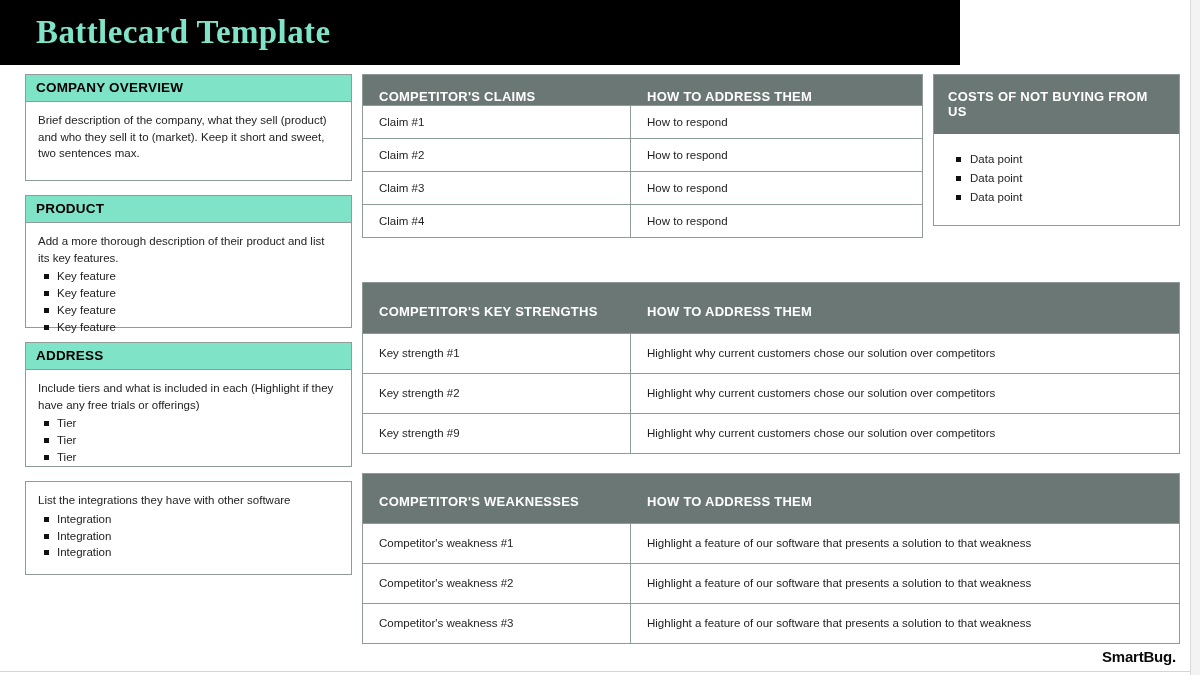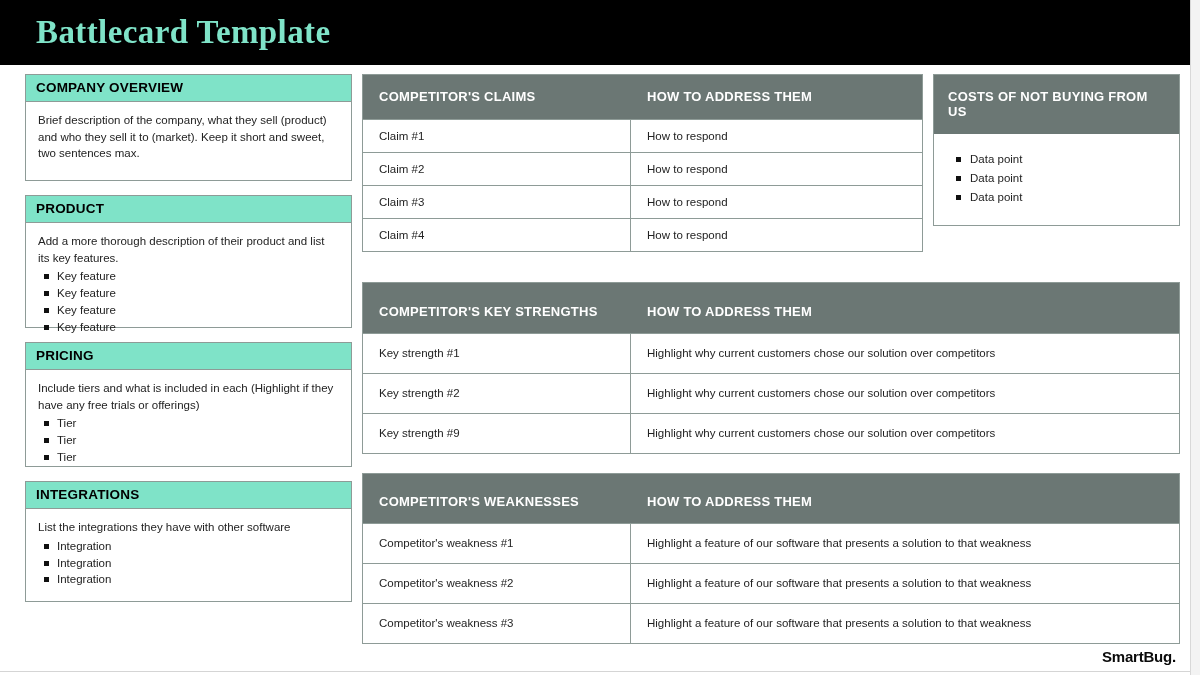--- a/index.html
+++ b/index.html
@@ -29,21 +29,21 @@
     height: 675px;
     background: #f3f3f3;
     border-left: 1px solid #d8d8d8;
   }
 
   
   .banner {
     position: absolute;
     left: 0;
     top: 0;
-    width: 1190px;
+    width: 960px;
     height: 65px;
     background: #000000;
     display: flex;
     align-items: center;
   }
   .banner-title {
     color: #7fe3c8;
     font-family: "Liberation Serif", serif;
     font-weight: bold;
     font-size: 33px;
@@ -149,21 +149,21 @@
     color: #232323;
   }
   .tbl-row .cell { padding: 11px 16px 11px 16px; }
   .tbl-row .cell.c1 { border-right: 1px solid #8e9b97; }
   .tbl-head .cell.c1 { border-right: 0; }
 
   
   #tbl-claims { left: 362px; top: 74px; width: 561px; }
   #tbl-claims .c1 { width: 268px; flex: 0 0 268px; }
   #tbl-claims .c2 { flex: 1; }
-  #tbl-claims .tbl-head .cell { padding-top: 14px; padding-bottom: 15px; }
+  #tbl-claims .tbl-head .cell { padding-top: 14px; padding-bottom: 1px; }
   #tbl-claims .tbl-row .cell { padding-top: 10px; padding-bottom: 10px; }
 
   
   #panel-costs {
     position: absolute;
     left: 933px;
     top: 74px;
     width: 247px;
     height: 152px;
     border: 1px solid #8e9b97;
@@ -222,33 +222,32 @@
         <ul class="blist">
           <li>Key feature</li>
           <li>Key feature</li>
           <li>Key feature</li>
           <li>Key feature</li>
         </ul>
       </div>
     </div>
 
     <div class="panel panel-pricing">
-      <div class="panel-head">PRICING</div>
+      <div class="panel-head">ADDRESS</div>
       <div class="panel-body">
         <p>Include tiers and what is included in each (Highlight if they have any free trials or offerings)</p>
         <ul class="blist">
           <li>Tier</li>
           <li>Tier</li>
           <li>Tier</li>
         </ul>
       </div>
     </div>
 
     <div class="panel panel-integr">
-      <div class="panel-head">INTEGRATIONS</div>
       <div class="panel-body">
         <p>List the integrations they have with other software</p>
         <ul class="blist">
           <li>Integration</li>
           <li>Integration</li>
           <li>Integration</li>
         </ul>
       </div>
     </div>
 

